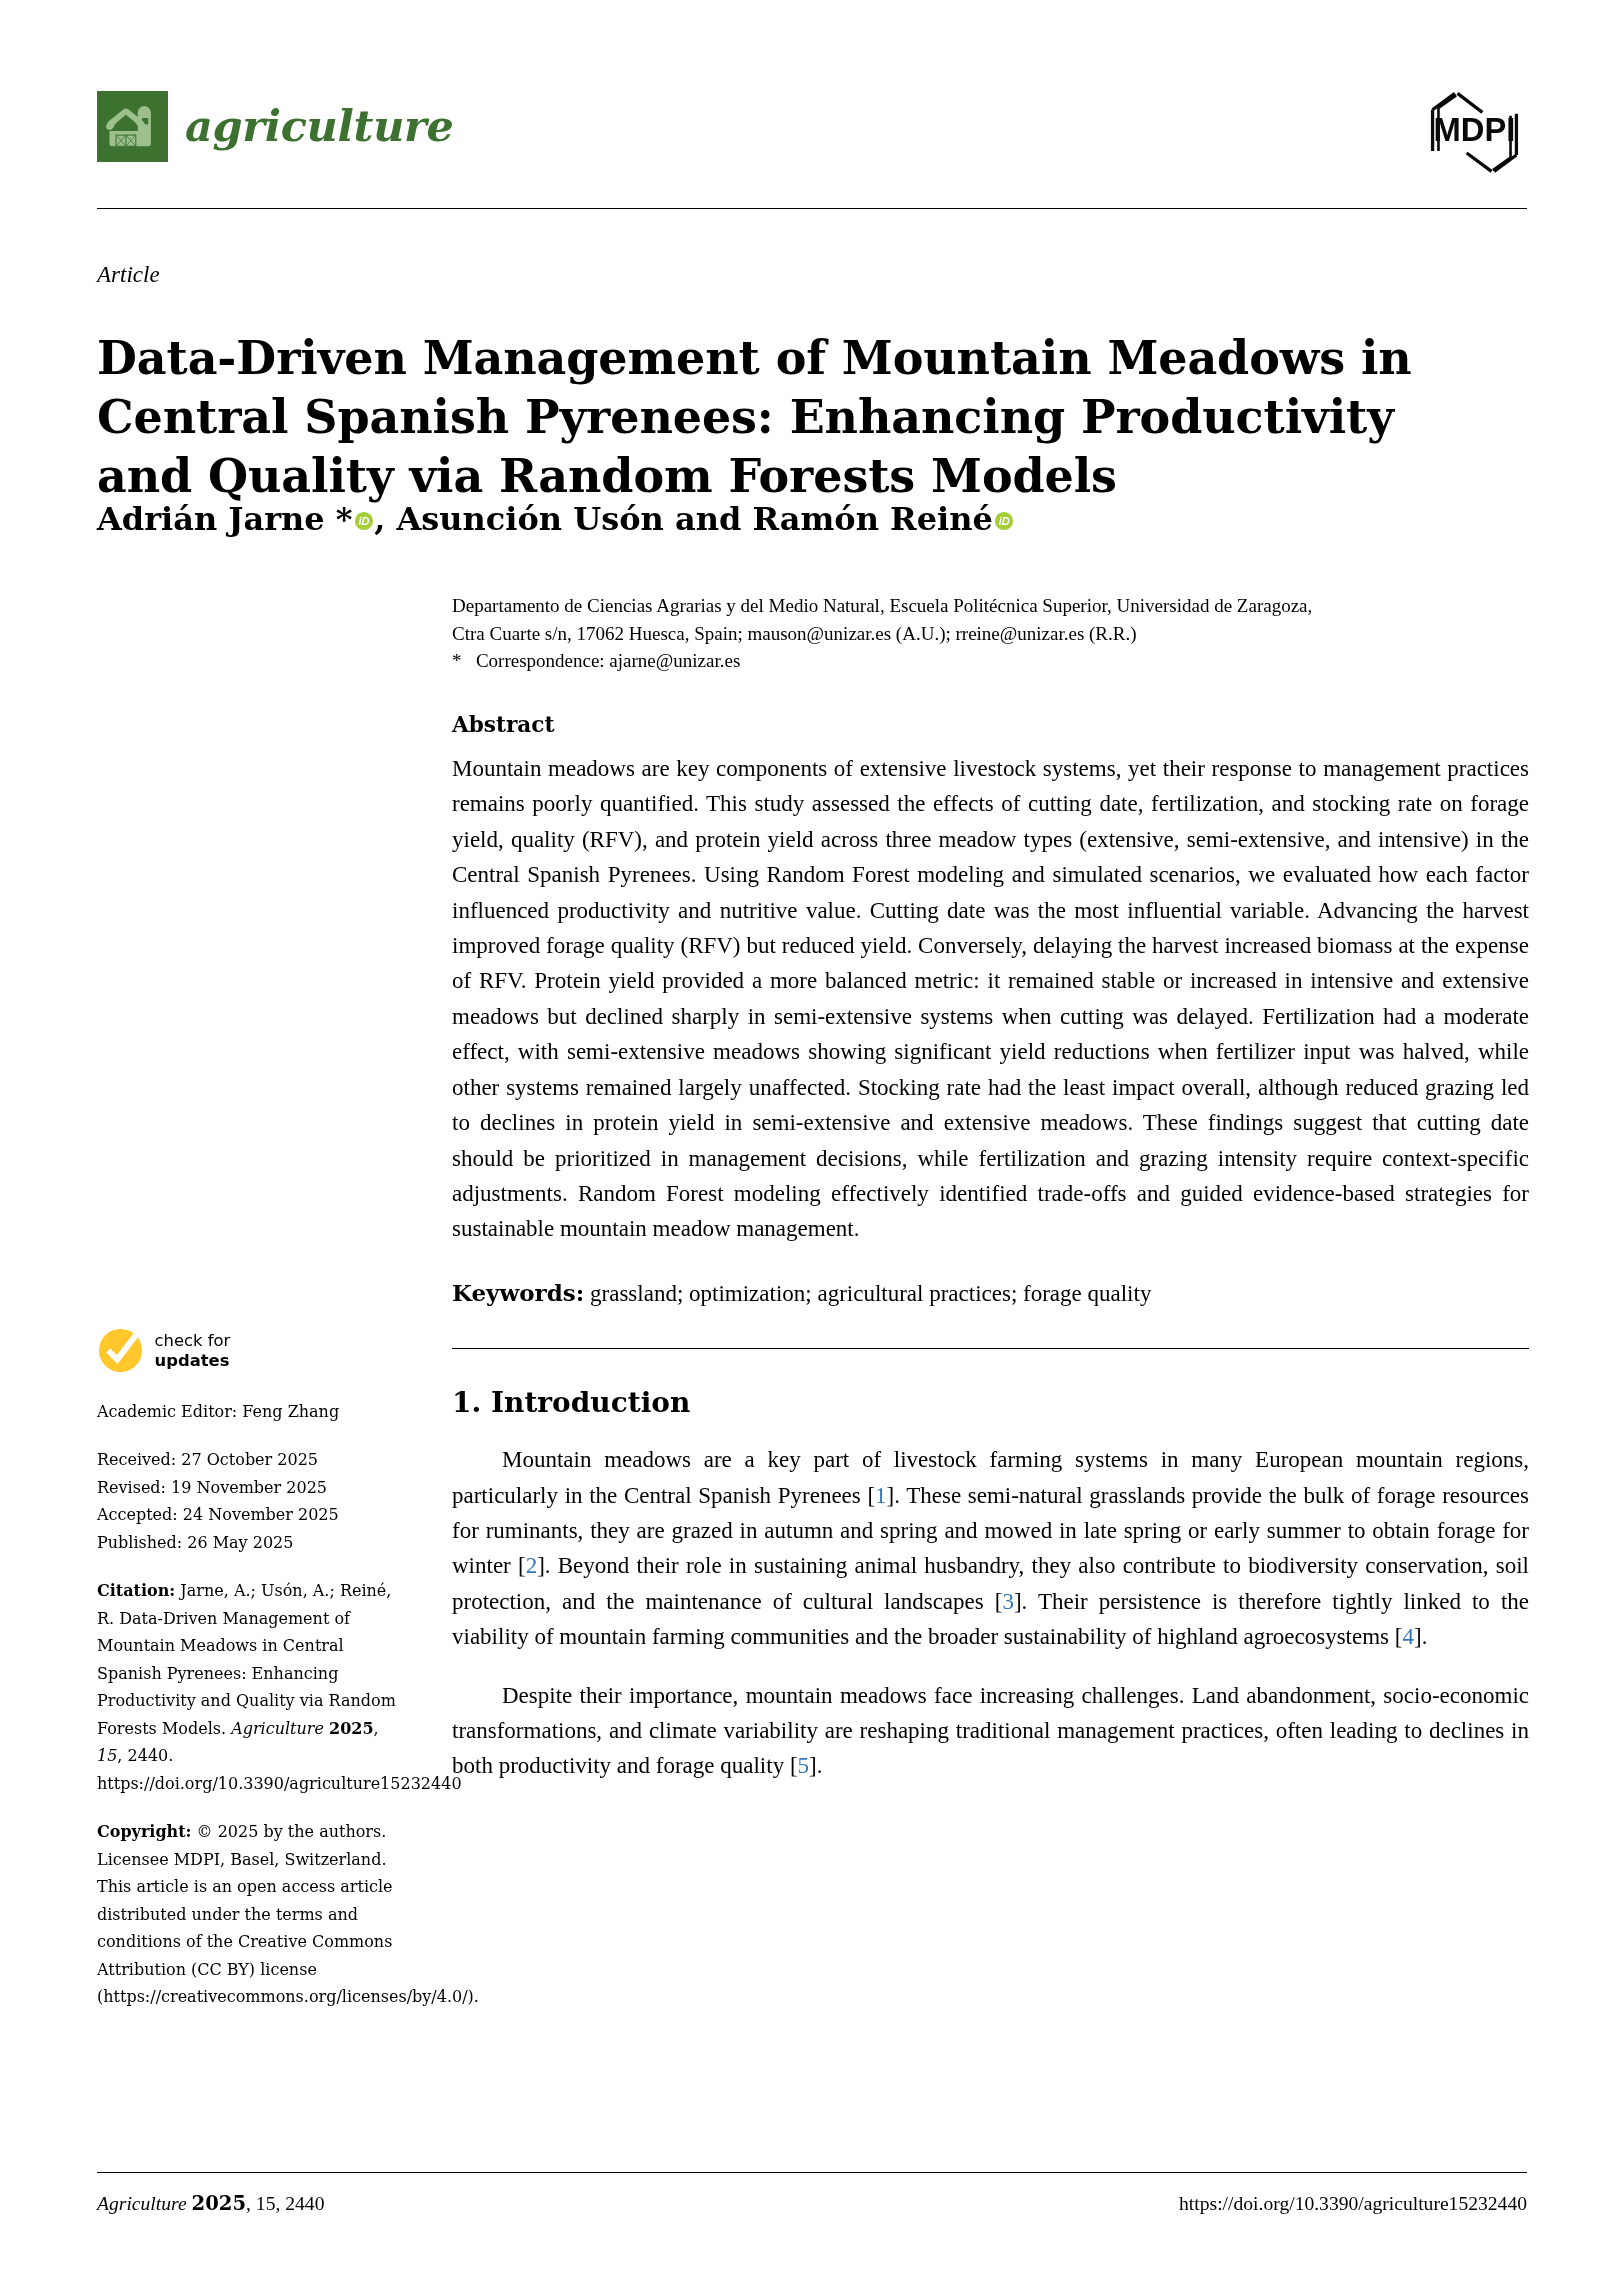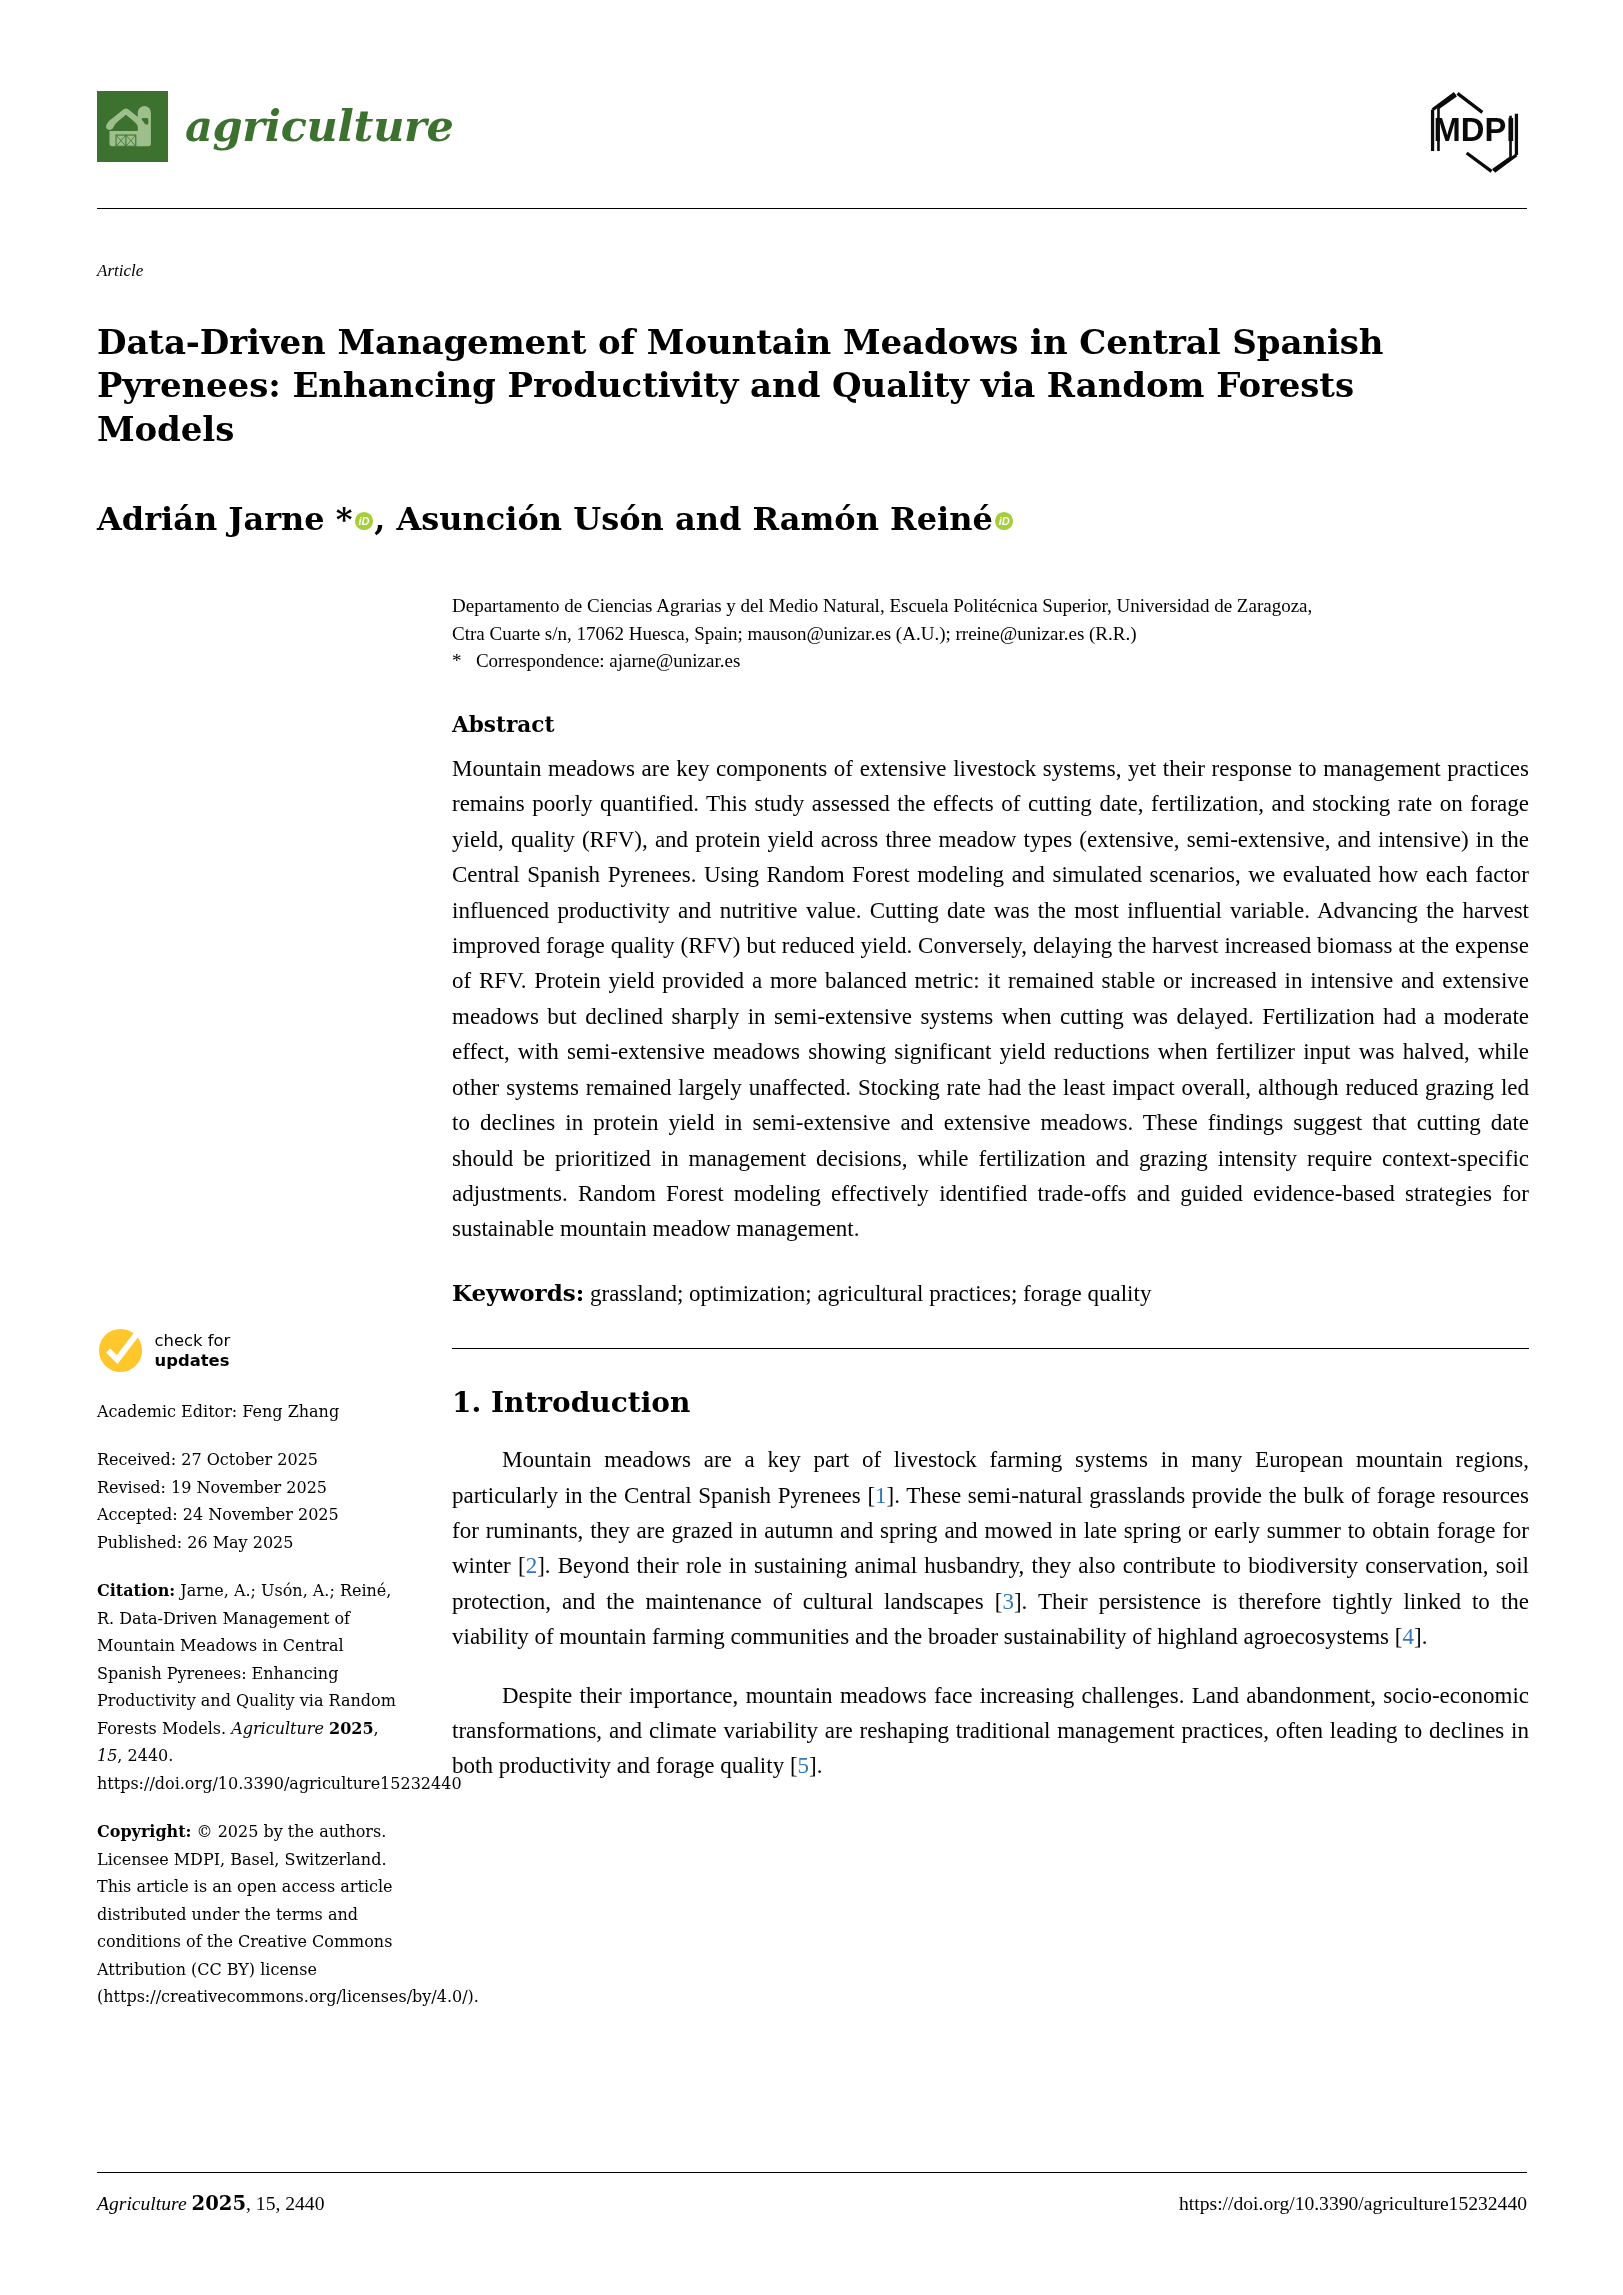--- a/index.html
+++ b/index.html
@@ -66,31 +66,31 @@
     height: 0;
     border-top: 1.3px solid #000000;
   }
 
   
   .article-type {
     position: absolute;
     left: 97px;
     top: 261px;
     font-style: italic;
-    font-size: 17px;
+    font-size: 23px;
     line-height: 1.2;
   }
   .title {
     position: absolute;
     left: 97px;
     top: 298px;
     width: 1381px;
     font-family: "DejaVu Serif", serif;
     font-weight: 700;
-    font-size: 34px;
+    font-size: 46px;
     line-height: 1.28;
     letter-spacing: -0.1px;
   }
   .authors {
     position: absolute;
     left: 97px;
     top: 499px;
     width: 1381px;
     font-family: "DejaVu Serif", serif;
     font-weight: 700;

